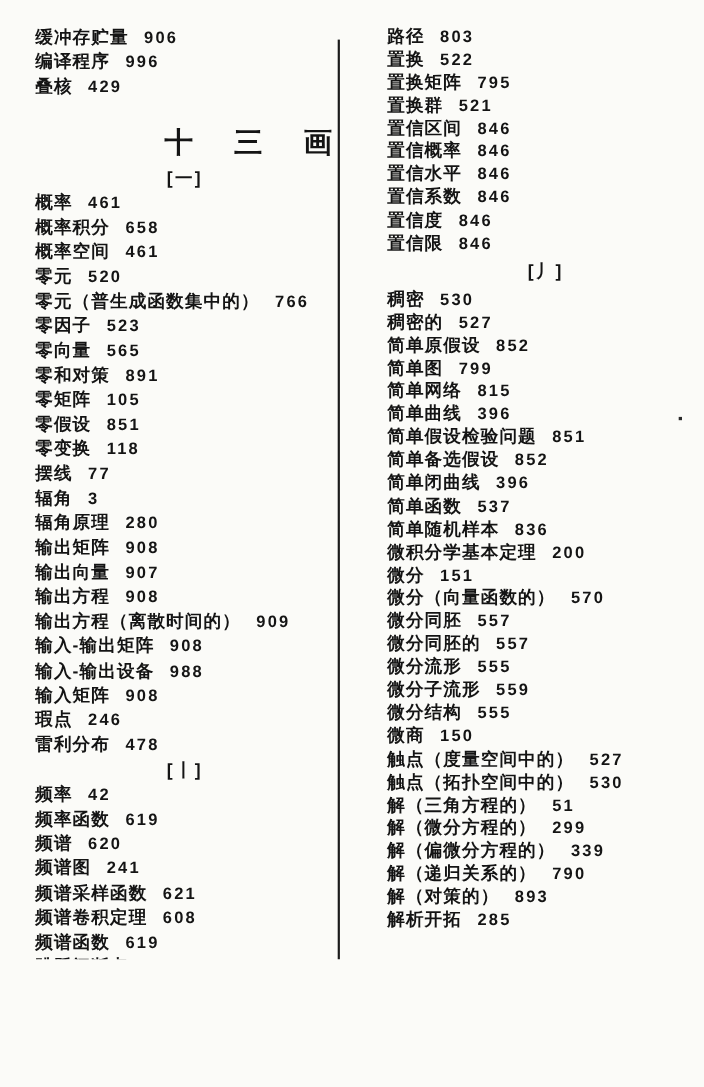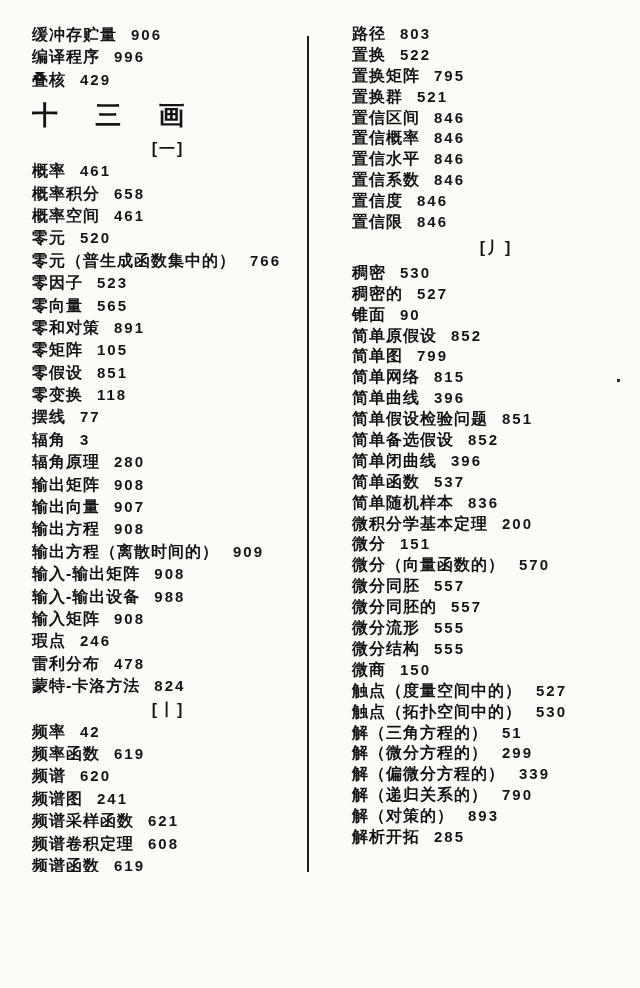--- a/index.html
+++ b/index.html
@@ -36,22 +36,22 @@
   }
   .pageno {
     font-weight: 700;
     font-size: 15px;
     margin-left: 14px;
     letter-spacing: 2px;
   }
 
   .row.title {
     height: 44px; line-height: 44px;
-    margin-top: 2px;
-    text-align: left;
+    margin-top: 16px;
+    text-align: right;
     font-size: 26px;
     font-weight: 700;
     letter-spacing: 2px;
     word-spacing: 26px;
   }
   .row.subheader {
     text-align: center;
     font-weight: 700;
     font-size: 16px;
     letter-spacing: 2px;
@@ -104,21 +104,20 @@
       <div class="row entry"><span class="term">辐角原理</span><span class="pageno">280</span></div>
       <div class="row entry"><span class="term">输出矩阵</span><span class="pageno">908</span></div>
       <div class="row entry"><span class="term">输出向量</span><span class="pageno">907</span></div>
       <div class="row entry"><span class="term">输出方程</span><span class="pageno">908</span></div>
       <div class="row entry"><span class="term">输出方程（离散时间的）</span><span class="pageno">909</span></div>
       <div class="row entry"><span class="term">输入-输出矩阵</span><span class="pageno">908</span></div>
       <div class="row entry"><span class="term">输入-输出设备</span><span class="pageno">988</span></div>
       <div class="row entry"><span class="term">输入矩阵</span><span class="pageno">908</span></div>
       <div class="row entry"><span class="term">瑕点</span><span class="pageno">246</span></div>
       <div class="row entry"><span class="term">雷利分布</span><span class="pageno">478</span></div>
-      <div class="row entry"><span class="term">蒙特-卡洛方法</span><span class="pageno">824</span></div>
       <div class="row subheader">[丨]</div>
       <div class="row entry"><span class="term">频率</span><span class="pageno">42</span></div>
       <div class="row entry"><span class="term">频率函数</span><span class="pageno">619</span></div>
       <div class="row entry"><span class="term">频谱</span><span class="pageno">620</span></div>
       <div class="row entry"><span class="term">频谱图</span><span class="pageno">241</span></div>
       <div class="row entry"><span class="term">频谱采样函数</span><span class="pageno">621</span></div>
       <div class="row entry"><span class="term">频谱卷积定理</span><span class="pageno">608</span></div>
       <div class="row entry"><span class="term">频谱函数</span><span class="pageno">619</span></div>
       <div class="row entry"><span class="term">跳跃间断点</span><span class="pageno">146</span></div>
     </div>
@@ -129,36 +128,36 @@
       <div class="row entry"><span class="term">置换群</span><span class="pageno">521</span></div>
       <div class="row entry"><span class="term">置信区间</span><span class="pageno">846</span></div>
       <div class="row entry"><span class="term">置信概率</span><span class="pageno">846</span></div>
       <div class="row entry"><span class="term">置信水平</span><span class="pageno">846</span></div>
       <div class="row entry"><span class="term">置信系数</span><span class="pageno">846</span></div>
       <div class="row entry"><span class="term">置信度</span><span class="pageno">846</span></div>
       <div class="row entry"><span class="term">置信限</span><span class="pageno">846</span></div>
       <div class="row subheader">[丿]</div>
       <div class="row entry"><span class="term">稠密</span><span class="pageno">530</span></div>
       <div class="row entry"><span class="term">稠密的</span><span class="pageno">527</span></div>
-      <div class="row entry"><span class="term">锥面</span><span class="pageno">90</span></div>
       <div class="row entry"><span class="term">简单原假设</span><span class="pageno">852</span></div>
       <div class="row entry"><span class="term">简单图</span><span class="pageno">799</span></div>
       <div class="row entry"><span class="term">简单网络</span><span class="pageno">815</span></div>
       <div class="row entry"><span class="term">简单曲线</span><span class="pageno">396</span></div>
       <div class="row entry"><span class="term">简单假设检验问题</span><span class="pageno">851</span></div>
       <div class="row entry"><span class="term">简单备选假设</span><span class="pageno">852</span></div>
       <div class="row entry"><span class="term">简单闭曲线</span><span class="pageno">396</span></div>
       <div class="row entry"><span class="term">简单函数</span><span class="pageno">537</span></div>
       <div class="row entry"><span class="term">简单随机样本</span><span class="pageno">836</span></div>
       <div class="row entry"><span class="term">微积分学基本定理</span><span class="pageno">200</span></div>
       <div class="row entry"><span class="term">微分</span><span class="pageno">151</span></div>
       <div class="row entry"><span class="term">微分（向量函数的）</span><span class="pageno">570</span></div>
       <div class="row entry"><span class="term">微分同胚</span><span class="pageno">557</span></div>
       <div class="row entry"><span class="term">微分同胚的</span><span class="pageno">557</span></div>
       <div class="row entry"><span class="term">微分流形</span><span class="pageno">555</span></div>
+      <div class="row entry"><span class="term">微分子流形</span><span class="pageno">559</span></div>
       <div class="row entry"><span class="term">微分结构</span><span class="pageno">555</span></div>
       <div class="row entry"><span class="term">微商</span><span class="pageno">150</span></div>
       <div class="row entry"><span class="term">触点（度量空间中的）</span><span class="pageno">527</span></div>
       <div class="row entry"><span class="term">触点（拓扑空间中的）</span><span class="pageno">530</span></div>
       <div class="row entry"><span class="term">解（三角方程的）</span><span class="pageno">51</span></div>
       <div class="row entry"><span class="term">解（微分方程的）</span><span class="pageno">299</span></div>
       <div class="row entry"><span class="term">解（偏微分方程的）</span><span class="pageno">339</span></div>
       <div class="row entry"><span class="term">解（递归关系的）</span><span class="pageno">790</span></div>
       <div class="row entry"><span class="term">解（对策的）</span><span class="pageno">893</span></div>
       <div class="row entry"><span class="term">解析开拓</span><span class="pageno">285</span></div>

